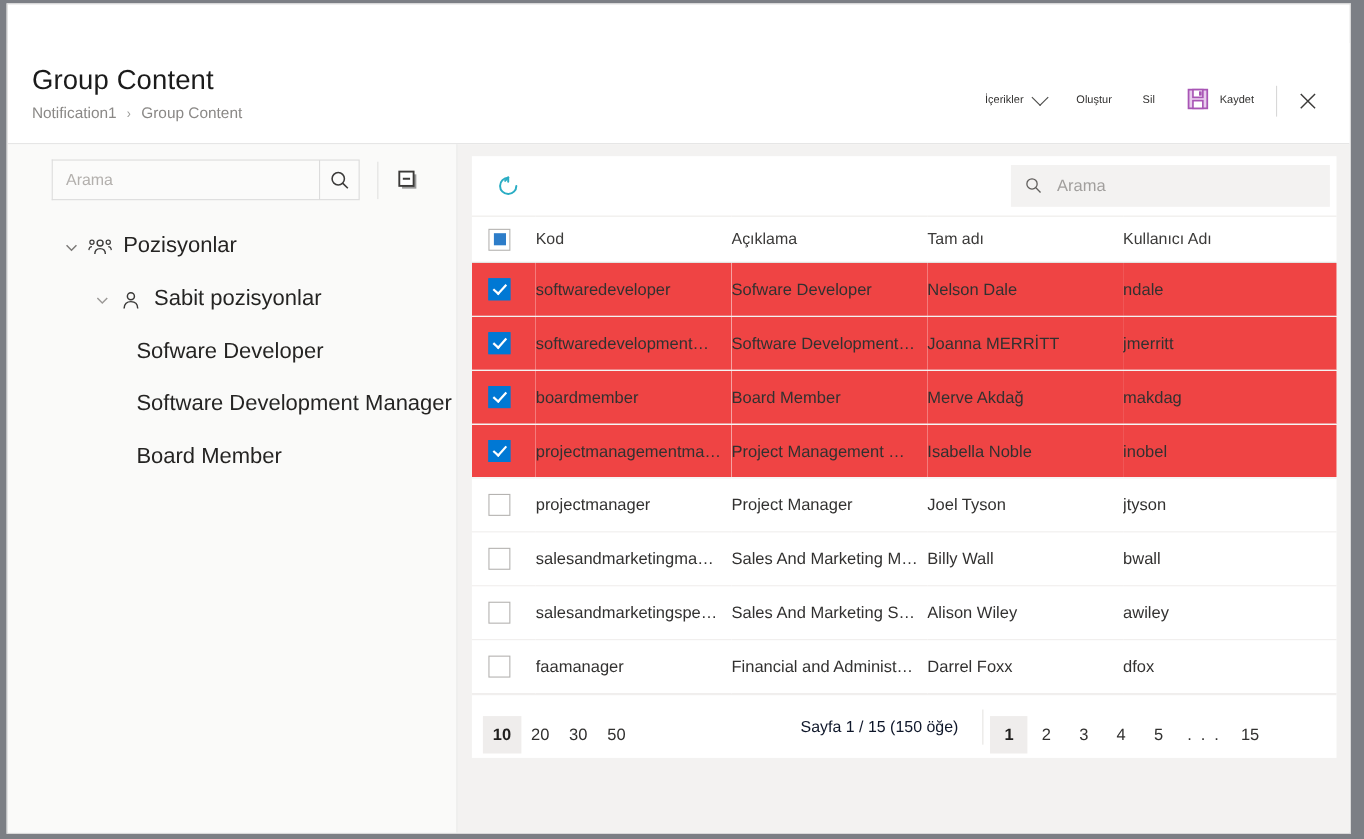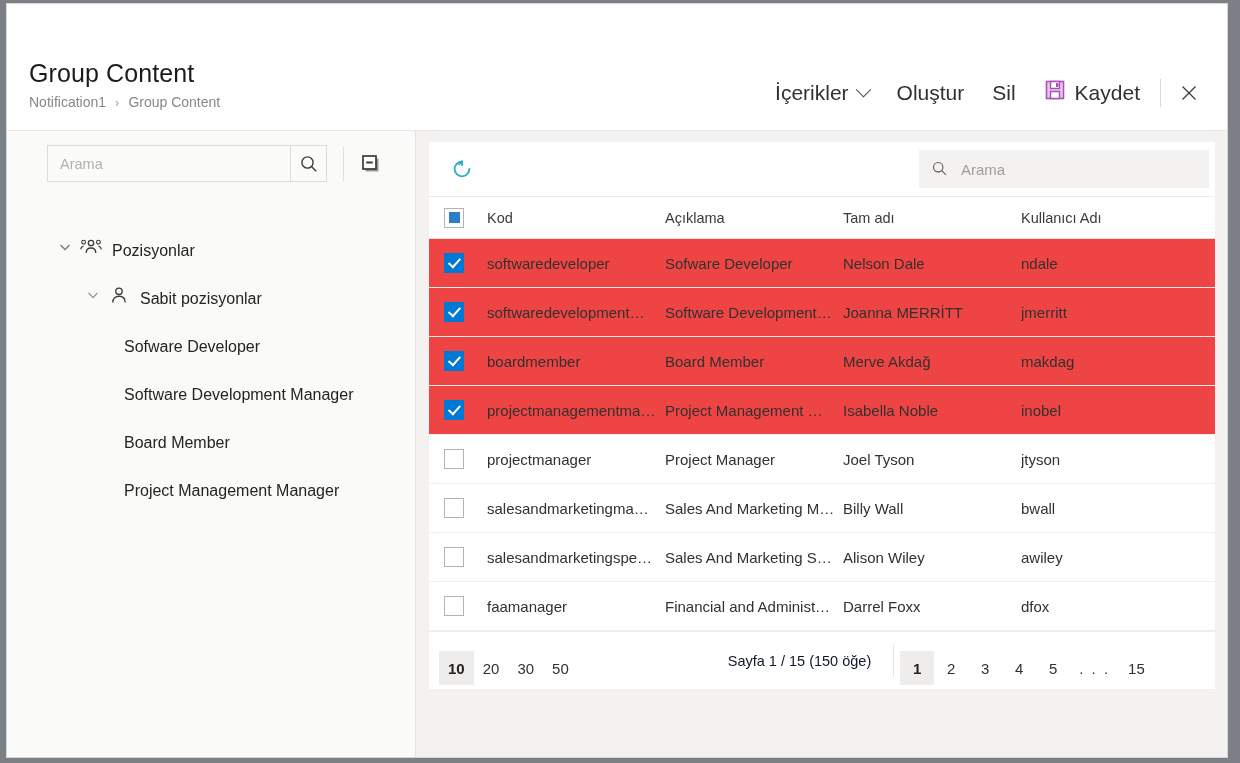--- a/index.html
+++ b/index.html
@@ -47,21 +47,21 @@
   }
   .crumb-current { color: #8a8886; }
 
   .header-actions {
     position: absolute;
     right: 16px; top: 34px;
     display: flex; align-items: center;
   }
   .hact {
     display: flex; align-items: center; gap: 9px;
-    font-size: 21px; color: #323130;
+    font-size: 10px; color: #323130;
     padding: 6px 14px;
     cursor: pointer;
     white-space: nowrap;
   }
   .chev {
     width: 11px; height: 11px;
     border-right: 1.4px solid #4a4a48;
     border-bottom: 1.4px solid #4a4a48;
     transform: rotate(45deg) translate(-2px,-2px);
   }
@@ -115,23 +115,23 @@
     background: #e0e0e0;
     margin: 0 14px 0 16px;
   }
   .collapse-btn {
     width: 26px; height: 26px;
     display: flex; align-items: center; justify-content: center;
     cursor: pointer;
   }
   .tree { padding: 18px 0 0 0; }
   .tree-row {
-    display: flex; align-items: flex-end;
+    display: flex; align-items: flex-start;
     height: 48px;
-    font-size: 16px; color: #252423;
+    font-size: 20px; color: #252423;
     cursor: pointer;
     padding-right: 12px;
   }
   .tw-chev {
     width: 26px; height: 26px;
     display: flex; align-items: center; justify-content: center;
     flex-shrink: 0;
   }
   .tw-icon {
     width: 26px; height: 26px;
@@ -368,23 +368,20 @@
         </div>
 
         <div class="tree-row lvl2">
           <span class="tree-label">Sofware Developer</span>
         </div>
         <div class="tree-row lvl2">
           <span class="tree-label">Software Development Manager</span>
         </div>
         <div class="tree-row lvl2">
           <span class="tree-label">Board Member</span>
-        </div>
-        <div class="tree-row lvl2">
-          <span class="tree-label">Project Management Manager</span>
         </div>
 
       </div>
     </div>
 
     <div class="main">
       <div class="grid-card">
 
         <div class="grid-toolbar">
           <div class="refresh-btn">

